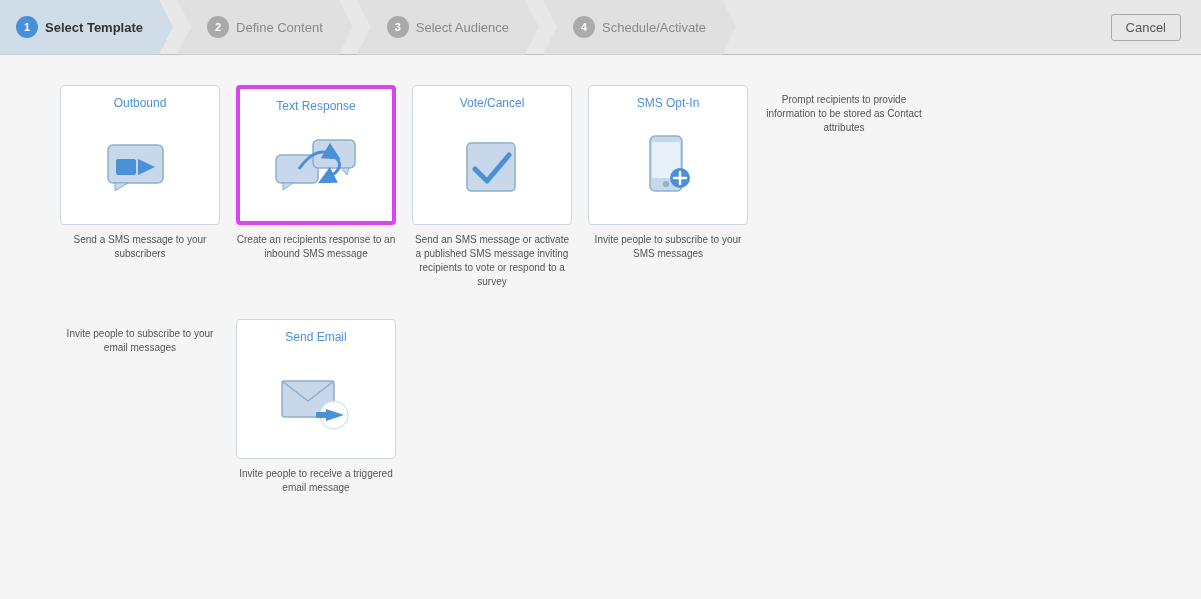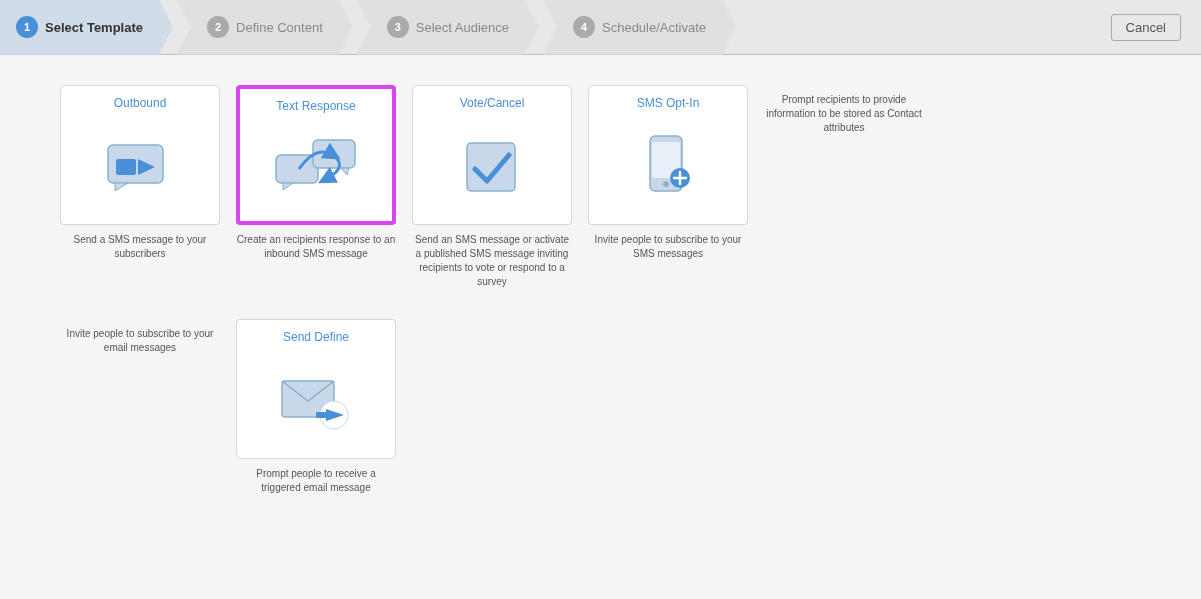--- a/index.html
+++ b/index.html
@@ -270,32 +270,32 @@
   </div>
 
   <div class="template-grid-row">
 
     <div class="template-card">
       <div class="template-description">Invite people to subscribe to your email messages</div>
     </div>
 
     <div class="template-card">
       <div class="template-box">
-        <div class="template-title">Send Define</div>
+        <div class="template-title">Send Email</div>
         <div class="template-icon-area">
 
           <svg width="80" height="65" viewBox="0 0 80 65">
 
             <rect x="6" y="12" width="52" height="36" rx="3" fill="#c8d8ea" stroke="#8ab0cc" stroke-width="1.5"></rect>
             <polyline points="6,12 32,32 58,12" stroke="#8ab0cc" stroke-width="1.5" fill="none"></polyline>
 
             <circle cx="58" cy="46" r="14" fill="white" stroke="#c8d8ea" stroke-width="1"></circle>
             <polygon points="50,40 68,46 50,52" fill="#4a90d9"></polygon>
             <rect x="40" y="43" width="14" height="6" rx="1" fill="#4a90d9"></rect>
           </svg>
         </div>
       </div>
-      <div class="template-description">Prompt people to receive a triggered email message</div>
+      <div class="template-description">Invite people to receive a triggered email message</div>
     </div>
 
   </div>
 
 </div>
 
 </body></html>

